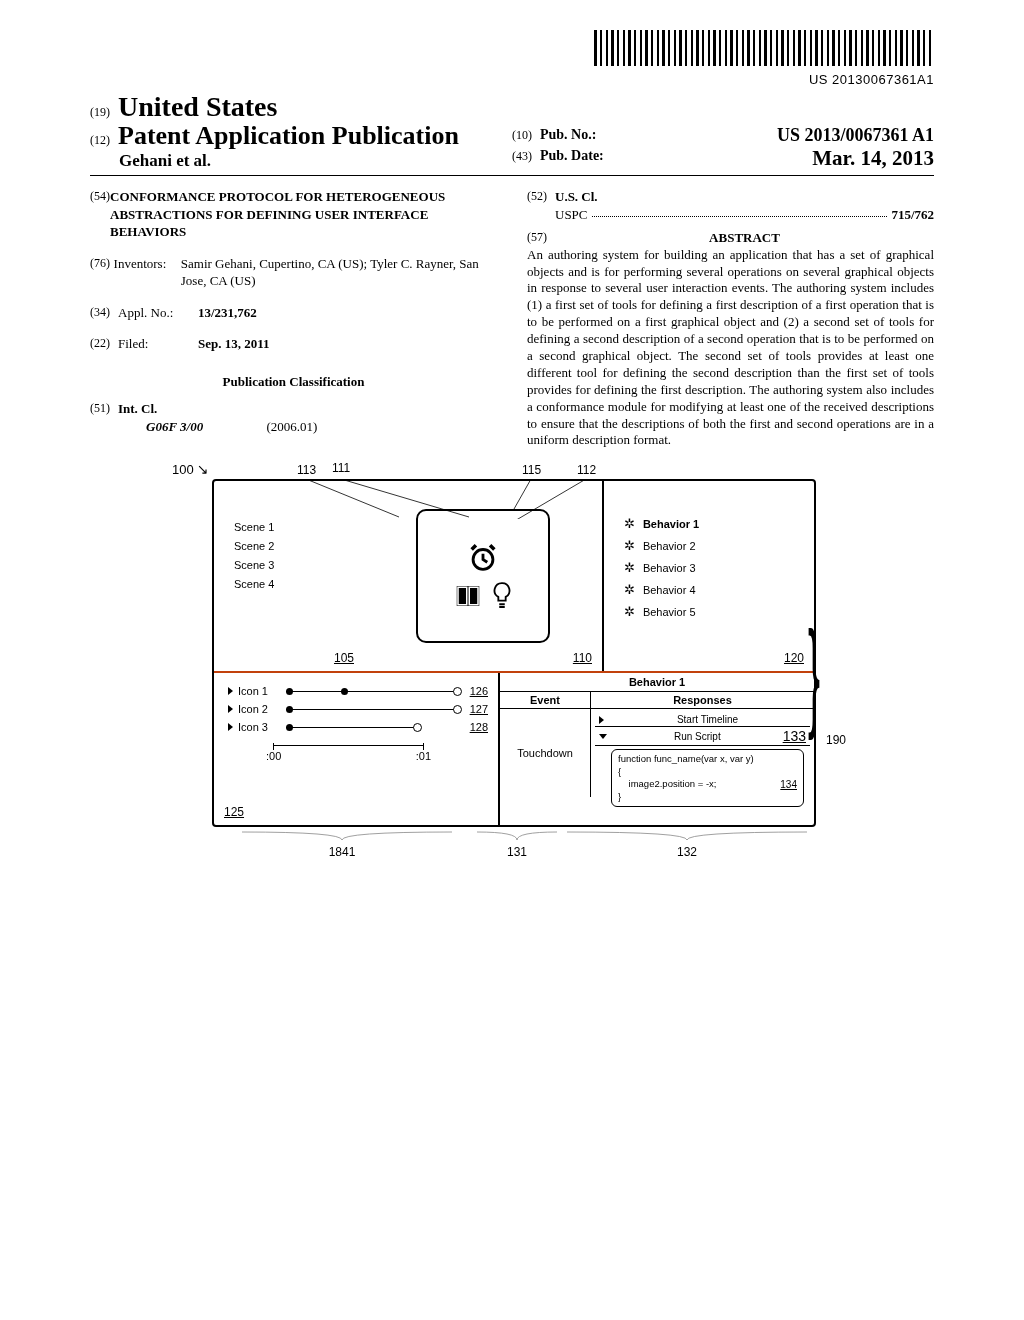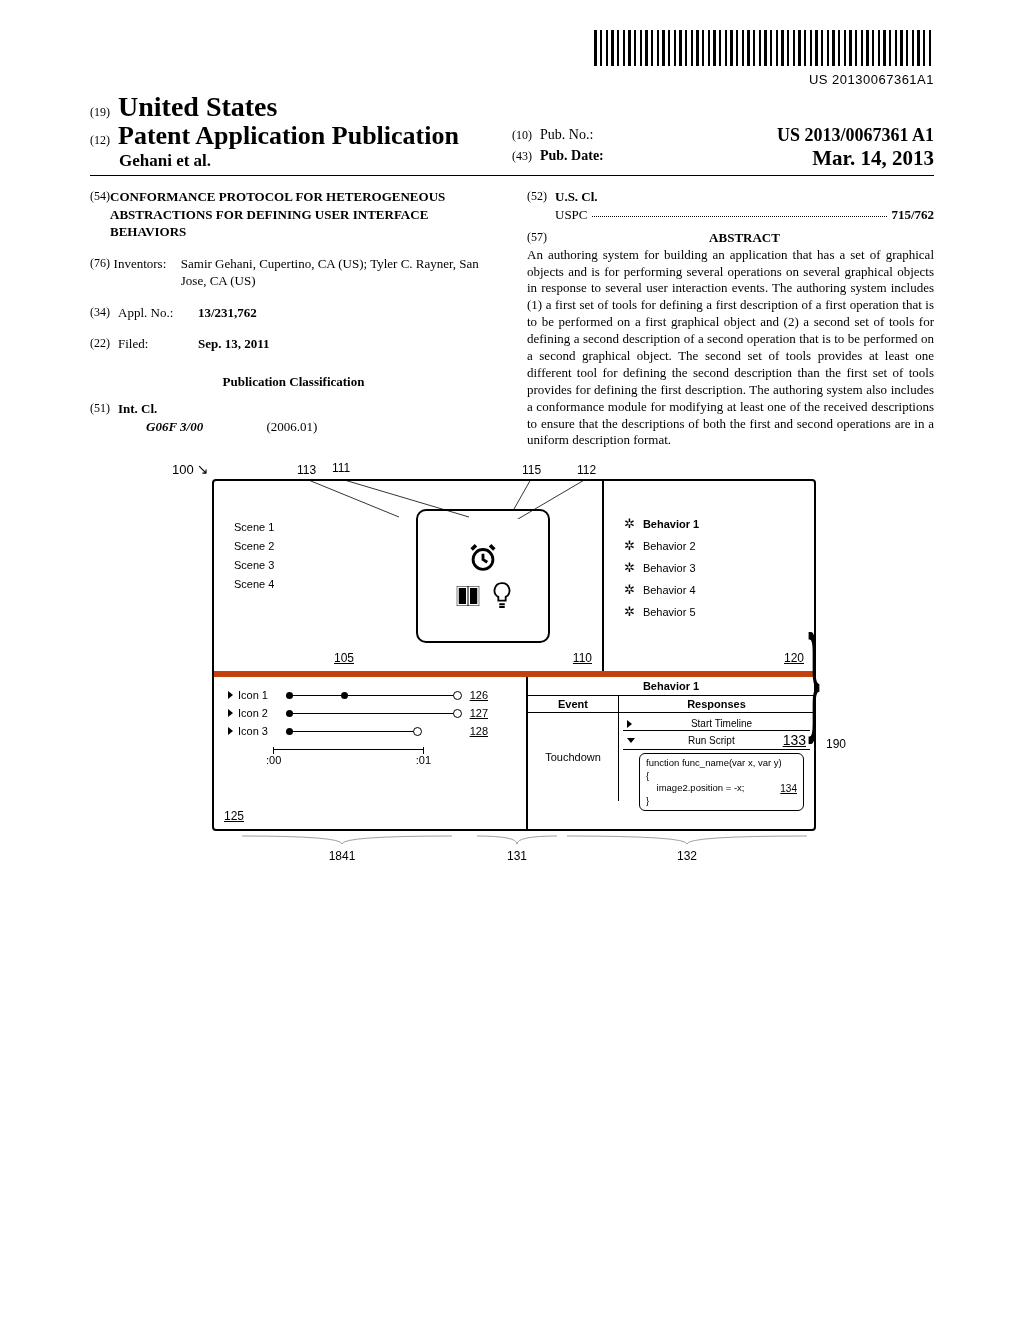--- a/index.html
+++ b/index.html
@@ -56,21 +56,21 @@
     font-weight: bold;
     line-height: 1.0;
   }
   .authors-line {
     font-size: 17px;
     font-weight: bold;
     margin-top: 2px;
   }
   .pub-no-label {
     font-size: 14px;
-    font-weight: normal;
+    font-weight: bold;
   }
   .pub-no-value {
     font-size: 18px;
     font-weight: bold;
   }
   .pub-date-label {
     font-size: 14px;
     font-weight: bold;
   }
   .pub-date-value {
@@ -201,22 +201,21 @@
     font-size: 13px;
   }
   .panel-ref {
     position: absolute;
     bottom: 6px;
     text-decoration: underline;
     font-size: 12px;
   }
   .fig-bottom-row {
     display: flex;
-    border-top: 6px solid #c2410c;
-    gap: 28px;
+    border-top: 2px solid #c2410c;
   }
   .timeline-panel {
     width: 260px;
     padding: 12px 10px 10px 14px;
     position: relative;
     height: 130px;
   }
   .timeline-row {
     display: flex;
     align-items: center;

